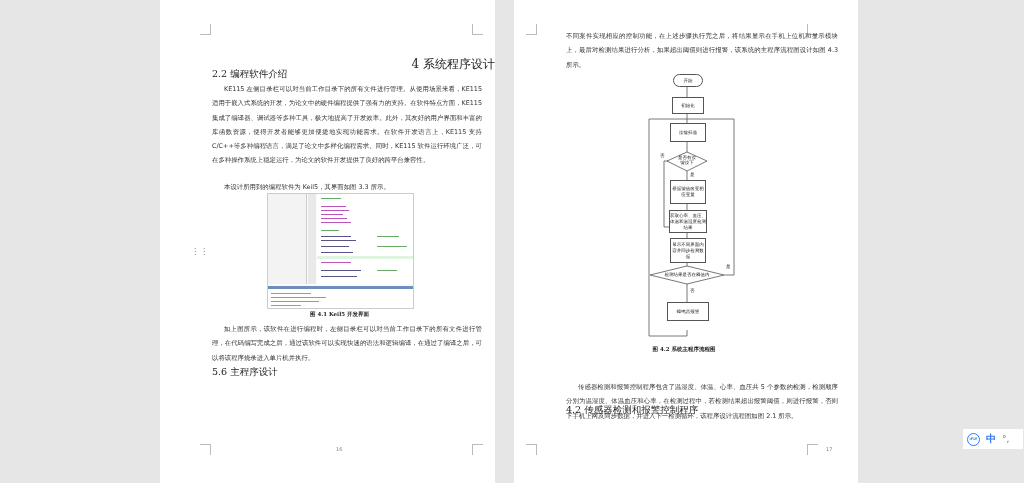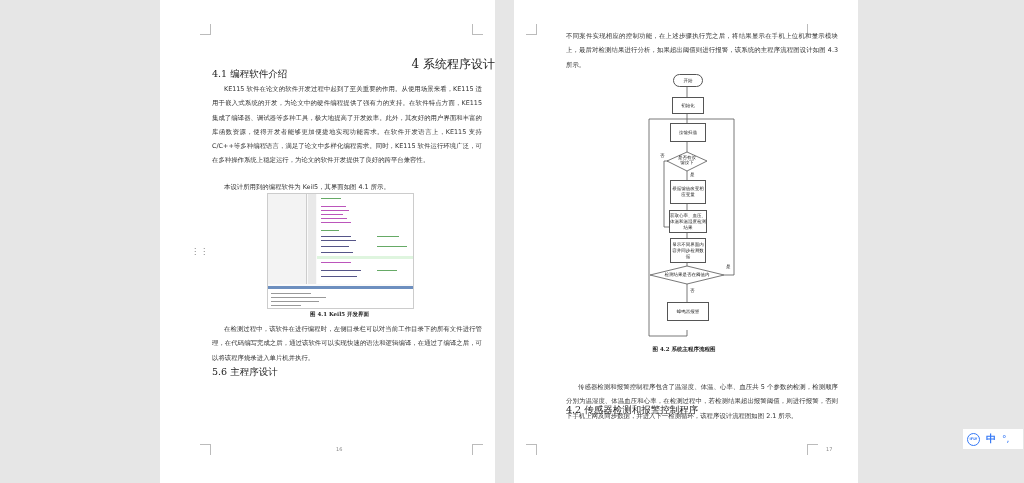--- a/index.html
+++ b/index.html
@@ -40,23 +40,23 @@
 </head>
 <body>
 
 <div class="page" id="page-left">
   <div class="corner c-tl" style="left:40px;top:24px;"></div>
   <div class="corner c-tr" style="right:12px;top:24px;"></div>
   <div class="corner c-bl" style="left:40px;top:444px;"></div>
   <div class="corner c-br" style="right:12px;top:444px;"></div>
 
   <div class="chapter-title">4 系统程序设计</div>
-  <div class="h2" style="left:52px;top:68px;">4.1 编程软件介绍</div>
-  <div class="para indent" style="left:52px;top:82px;width:270px;">KE115 软件在论文的软件开发过程中起到了至关重要的作用。从使用场景来看，KE115 适用于嵌入式系统的开发，为论文中的硬件编程提供了强有力的支持。在软件特点方面，KE115 集成了编译器、调试器等多种工具，极大地提高了开发效率。此外，其友好的用户界面和丰富的库函数资源，使得开发者能够更加便捷地实现功能需求。在软件开发语言上，KE115 支持 C/C++等多种编程语言，满足了论文中多样化编程需求。同时，KE115 软件运行环境广泛，可在多种操作系统上稳定运行，为论文的软件开发提供了良好的跨平台兼容性。</div>
-  <div class="para indent" style="left:52px;top:180px;width:270px;">本设计所用到的编程软件为 Keil5，其界面如图 4.1 所示。</div>
+  <div class="h2" style="left:52px;top:68px;">2.2 编程软件介绍</div>
+  <div class="para indent" style="left:52px;top:82px;width:270px;">KE115 左侧目录栏可以对当前工作目录下的所有文件进行管理。从使用场景来看，KE115 适用于嵌入式系统的开发，为论文中的硬件编程提供了强有力的支持。在软件特点方面，KE115 集成了编译器、调试器等多种工具，极大地提高了开发效率。此外，其友好的用户界面和丰富的库函数资源，使得开发者能够更加便捷地实现功能需求。在软件开发语言上，KE115 支持 C/C++等多种编程语言，满足了论文中多样化编程需求。同时，KE115 软件运行环境广泛，可在多种操作系统上稳定运行，为论文的软件开发提供了良好的跨平台兼容性。</div>
+  <div class="para indent" style="left:52px;top:180px;width:270px;">本设计所用到的编程软件为 Keil5，其界面如图 3.3 所示。</div>
 
   <div id="keil">
     <div class="tree"></div>
     <div class="gutter"></div>
     <div class="code">
       <div class="line" style="left:4px;top:4px;width:20px;background:#6a6;"></div>
       <div class="line" style="left:4px;top:12px;width:25px;background:#b5b;"></div>
       <div class="line" style="left:4px;top:16px;width:28px;background:#b5b;"></div>
       <div class="line" style="left:4px;top:20px;width:22px;background:#b5b;"></div>
       <div class="line" style="left:4px;top:24px;width:26px;background:#b5b;"></div>
@@ -76,21 +76,21 @@
     </div>
     <div class="build">
       <div class="line" style="left:3px;top:4px;width:40px;background:#999;"></div>
       <div class="line" style="left:3px;top:8px;width:55px;background:#999;"></div>
       <div class="line" style="left:3px;top:12px;width:48px;background:#999;"></div>
       <div class="line" style="left:3px;top:16px;width:30px;background:#999;"></div>
     </div>
   </div>
   <div class="caption" style="left:107px;top:311px;width:145px;">图 4.1 Keil5 开发界面</div>
 
-  <div class="para indent" style="left:52px;top:322px;width:270px;">在检测过程中，该软件在进行编程时，左侧目录栏可以对当前工作目录下的所有文件进行管理，在代码编写完成之后，通过该软件可以实现快速的语法和逻辑编译，在通过了编译之后，可以将该程序烧录进入单片机并执行。</div>
+  <div class="para indent" style="left:52px;top:322px;width:270px;">如上图所示，该软件在进行编程时，左侧目录栏可以对当前工作目录下的所有文件进行管理，在代码编写完成之后，通过该软件可以实现快速的语法和逻辑编译，在通过了编译之后，可以将该程序烧录进入单片机并执行。</div>
   <div class="h2" style="left:52px;top:366px;">5.6 主程序设计</div>
   <div class="pagenum" style="left:176px;top:446px;">16</div>
 </div>
 
 <div class="drag-handle">⋮⋮</div>
 
 <div class="page" id="page-right">
   <div class="corner c-tl" style="left:12px;top:24px;"></div>
   <div class="corner c-tr" style="right:40px;top:24px;"></div>
   <div class="corner c-bl" style="left:12px;top:444px;"></div>

